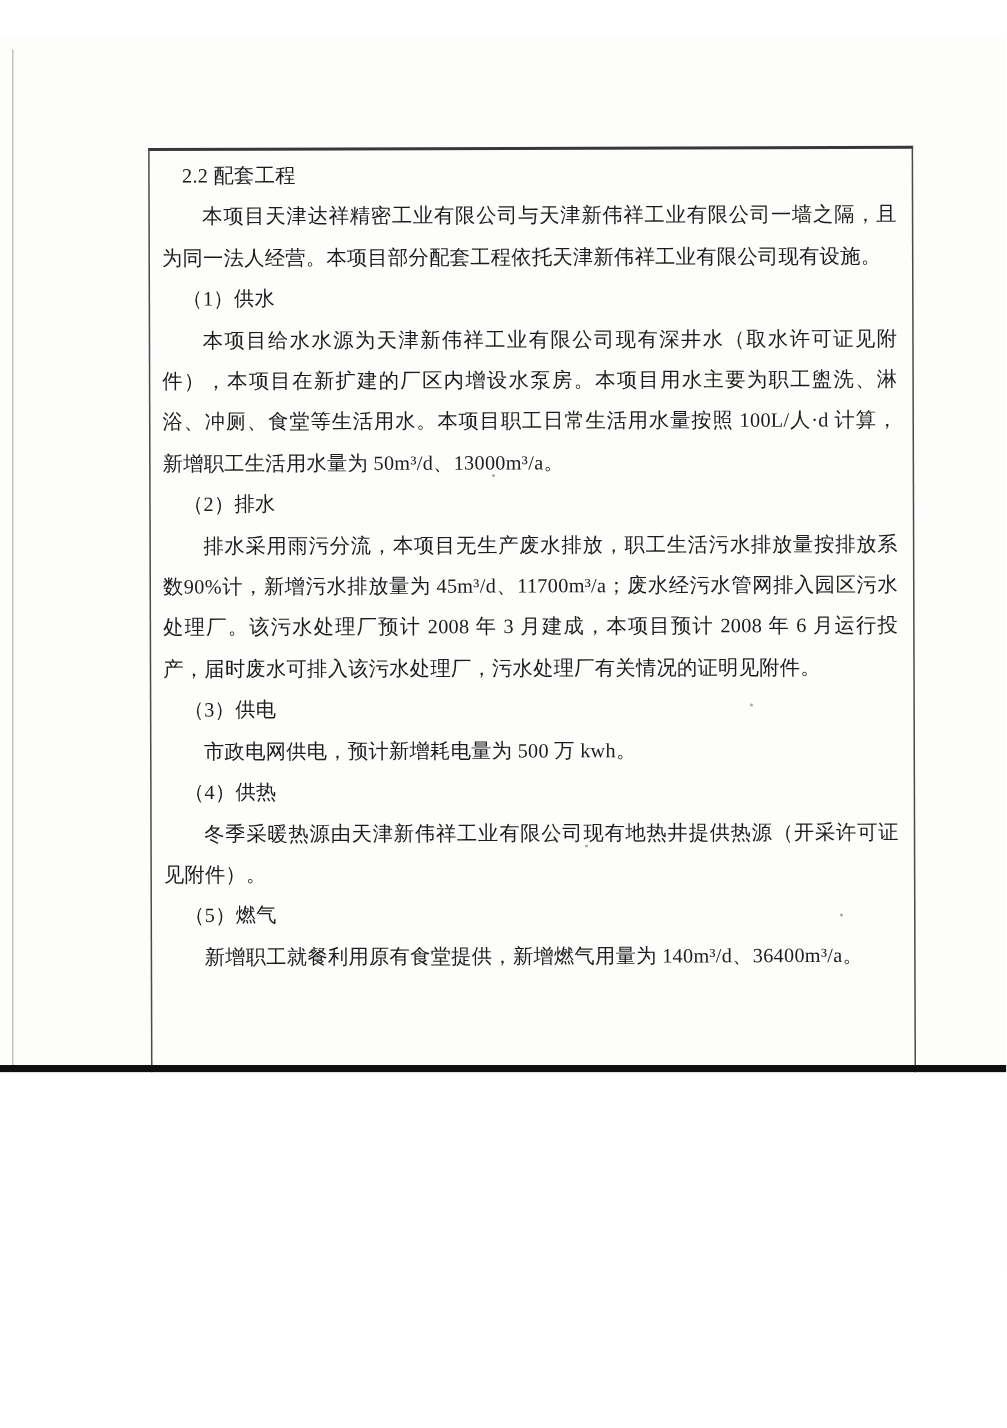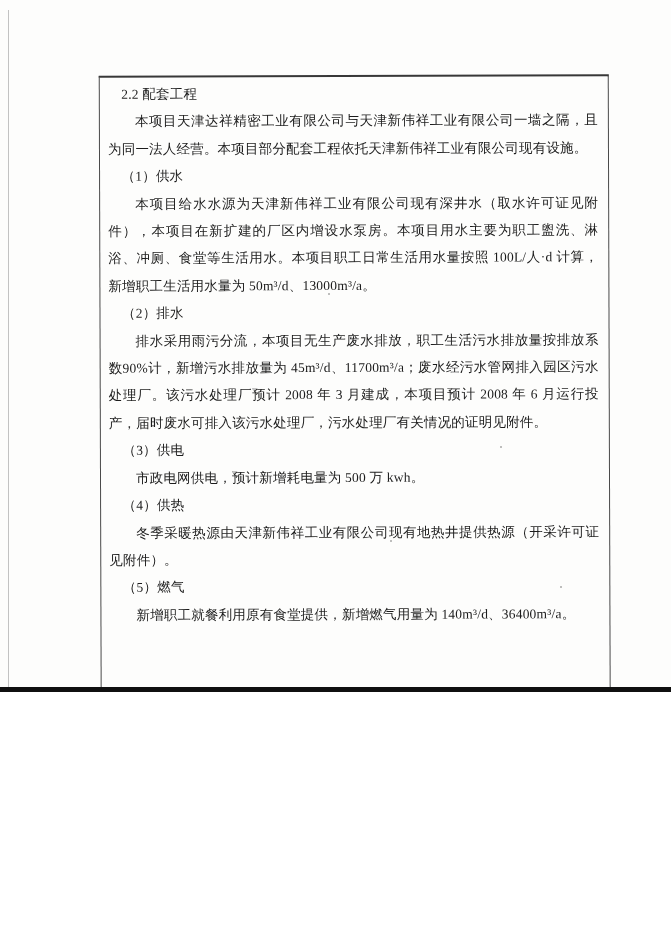--- a/index.html
+++ b/index.html
@@ -4,20 +4,21 @@
 <style>
   html, body { margin: 0; padding: 0; background: #ffffff; }
 
   .screen {
     position: relative;
     width: 671px;
     height: 692px;
     background: #fdfdfc;
     overflow: hidden;
     font-family: "Liberation Serif", "DejaVu Serif", serif;
+    margin-top: 23px;
   }
 
   
   .scan-line-left {
     position: absolute;
     left: 8px;
     top: 10px;
     width: 1px;
     height: 936px;
     background: #c2c2c2;

